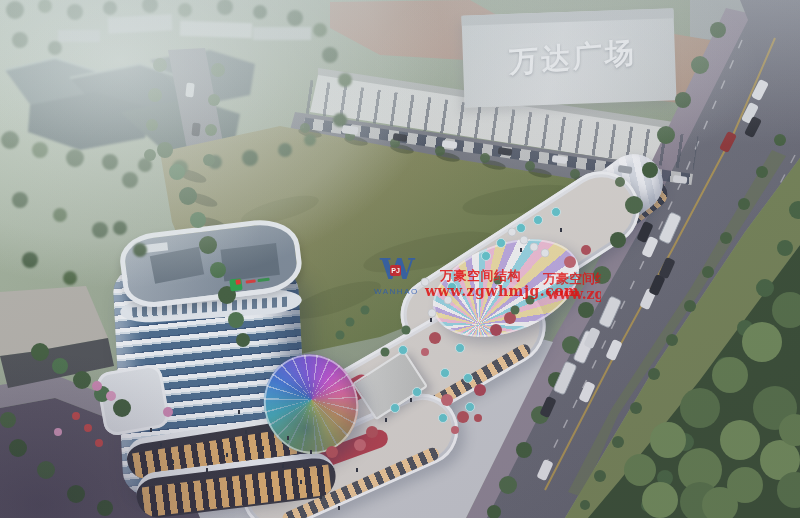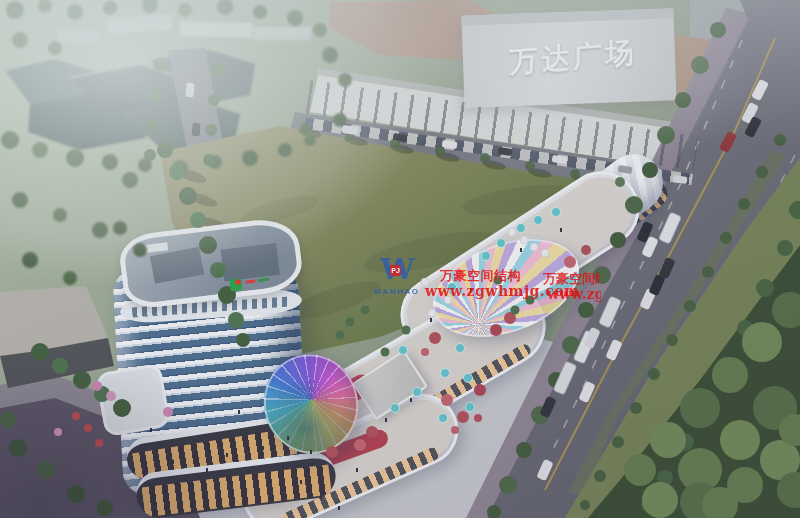--- a/index.html
+++ b/index.html
@@ -103,21 +103,21 @@
     background:linear-gradient(160deg,rgba(180,200,210,.10),rgba(110,100,130,.16) 85%);}
   .dusk-bl{left:0;top:0;width:800px;height:518px;
     background:radial-gradient(ellipse 320px 220px at 40px 505px,rgba(35,30,55,.3),transparent 70%);}
 
   
   .wm{left:370px;top:252px;width:235px;height:60px;opacity:.93;}
   .wm-logo-w{left:10px;top:2px;font-size:31px;line-height:31px;font-weight:900;color:rgba(42,90,180,.85);
     transform:scaleY(.92);font-family:"DejaVu Serif",serif;}
   .wm-logo-sq{left:20px;top:13px;width:11px;height:11px;background:rgba(205,35,45,.92);border-radius:2px;
     color:#fff;font-size:7px;font-weight:bold;line-height:11px;text-align:center;}
-  .wm-logo-name{left:4px;top:35px;font-size:8px;font-weight:bold;letter-spacing:1.5px;color:rgba(42,90,180,.88);}
+  .wm-logo-name{left:4px;top:35px;font-size:8px;font-weight:normal;letter-spacing:1.5px;color:rgba(42,90,180,.88);}
   .wm-title{left:70px;top:15px;font-size:13px;font-weight:bold;letter-spacing:0.5px;color:rgba(222,18,18,.92);
     font-family:"DejaVu Serif",serif;text-shadow:0 0 1px rgba(255,255,255,.35);white-space:nowrap;}
   .wm-url{left:55px;top:31px;font-size:14px;font-weight:bold;letter-spacing:0.5px;color:rgba(222,18,18,.92);
     font-family:"DejaVu Serif",serif;white-space:nowrap;}
   .wm-frag{left:541px;top:268px;width:60px;height:34px;overflow:hidden;opacity:.88;}
   .wm-frag .t{left:2px;top:2px;font-size:13px;font-weight:bold;color:rgba(222,18,18,.9);font-family:"DejaVu Serif",serif;white-space:nowrap;}
   .wm-frag .u{left:6px;top:18px;font-size:14px;font-weight:bold;color:rgba(222,18,18,.9);font-family:"DejaVu Serif",serif;white-space:nowrap;}
 </style>
 </head>
 <body>

